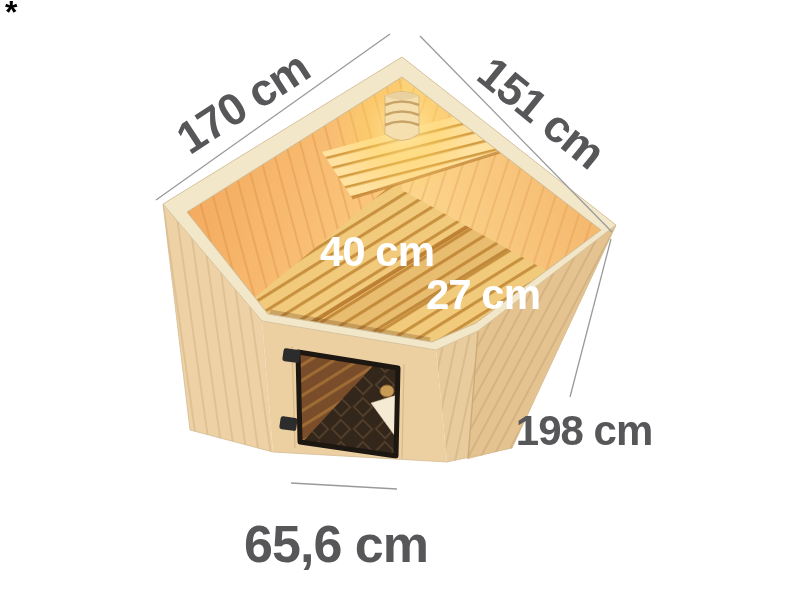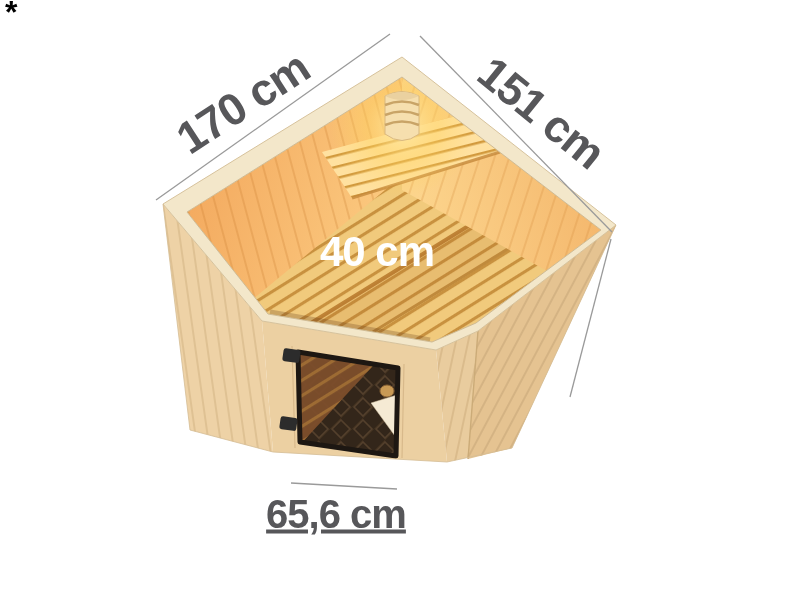--- a/index.html
+++ b/index.html
@@ -9,21 +9,21 @@
   .lbl{position:absolute;font-weight:bold;font-size:42px;color:#57575a;
        letter-spacing:-1px;white-space:nowrap;transform:translate(-50%,-50%);}
   .lbl.light{color:#ffffff;}
   .lbl.rot-left{transform:translate(-50%,-50%) rotate(-33deg);font-size:45px;}
   .lbl.rot-right{transform:translate(-50%,-50%) rotate(39deg);font-size:45px;}
   #lbl-170{left:243px;top:103px;}
   #lbl-151{left:541px;top:113px;}
   #lbl-52 {left:377px;top:252px;}
   #lbl-27 {left:483px;top:295px;}
   #lbl-198{left:584px;top:431px;}
-  #lbl-656{left:336px;top:514px;font-size:40px;text-decoration:underline;}
+  #lbl-656{left:336px;top:544px;font-size:52px;}
   #footnote{position:absolute;left:5px;top:-6px;font-weight:bold;font-size:32px;color:#000;}
 </style>
 </head>
 <body>
 
 <div class="stage">
 
 <svg width="800" height="600" viewBox="0 0 800 600">
   <defs>
     <linearGradient id="gInt" x1="0" y1="0" x2="0" y2="1">
@@ -141,15 +141,17 @@
     <line x1="420" y1="36" x2="612" y2="232"></line>
     <line x1="611" y1="239" x2="570" y2="397"></line>
     <line x1="291" y1="483" x2="397" y2="489"></line>
   </g>
 </svg>
 
 <div id="footnote">*</div>
 <div id="lbl-170" class="lbl rot-left">170 cm</div>
 <div id="lbl-151" class="lbl rot-right">151 cm</div>
 <div id="lbl-52" class="lbl light">40 cm</div>
+<div id="lbl-27" class="lbl light">27 cm</div>
+<div id="lbl-198" class="lbl">198 cm</div>
 <div id="lbl-656" class="lbl">65,6 cm</div>
 
 </div>
 
 </body></html>

